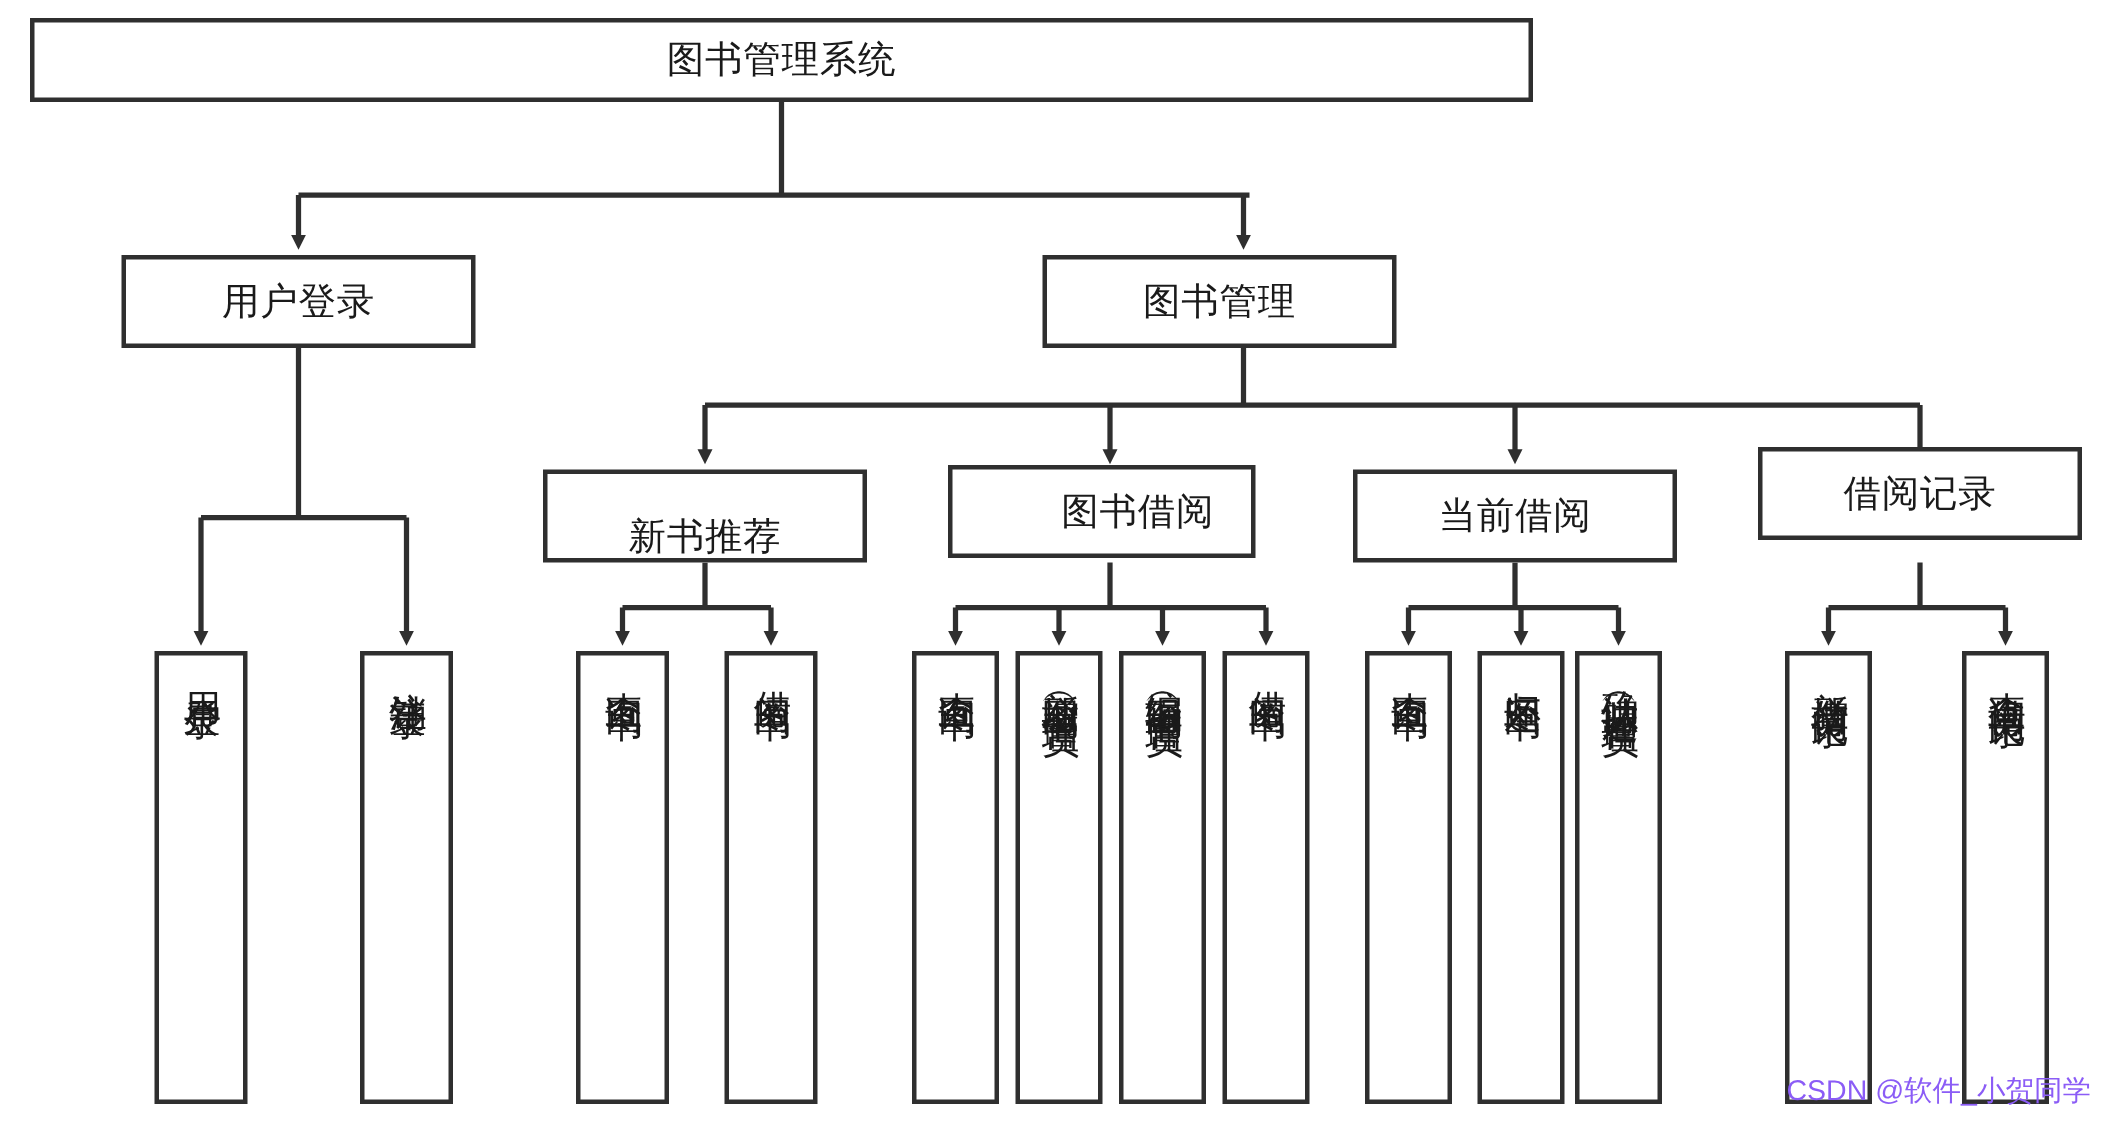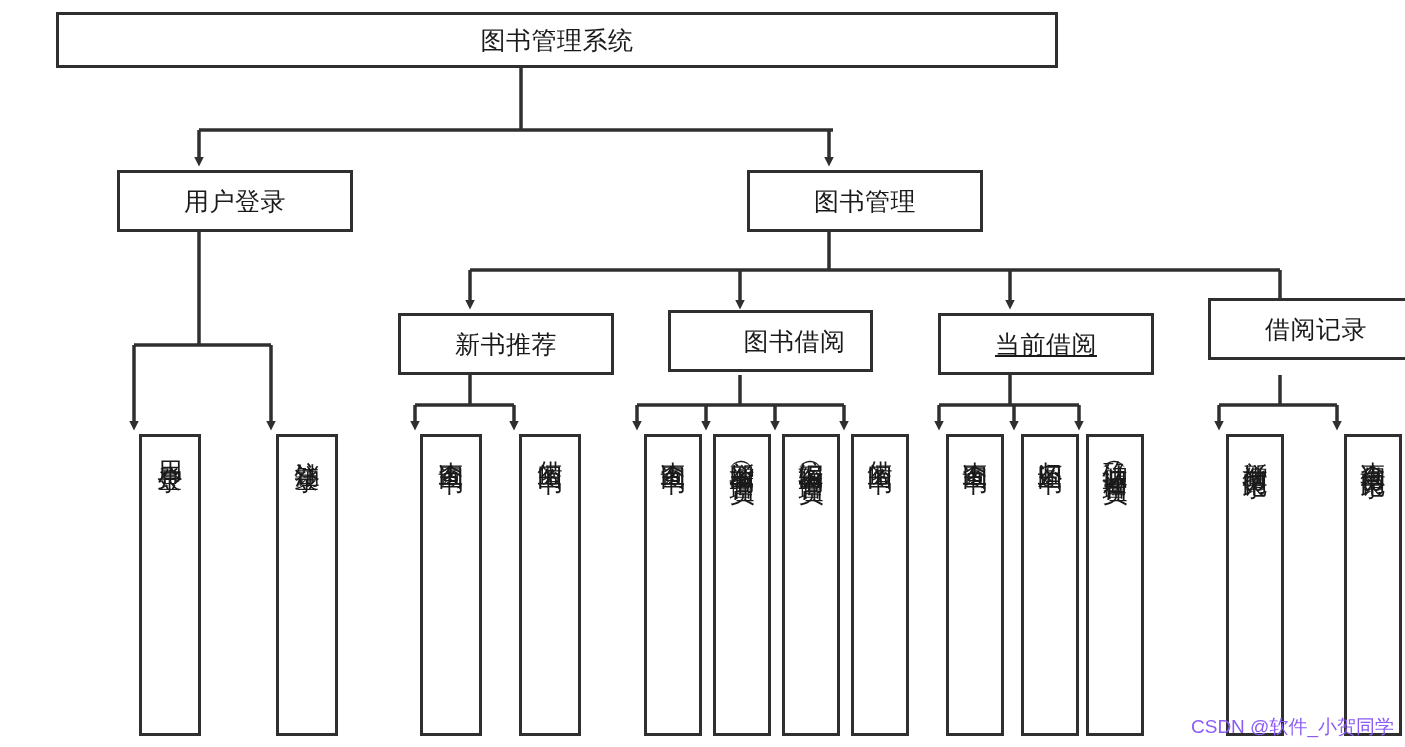--- a/index.html
+++ b/index.html
@@ -29,21 +29,20 @@
   .node {
     position: absolute;
     box-sizing: border-box;
     border: 3px solid #2f2f2f;
     background: #ffffff;
     display: flex;
     align-items: center;
     justify-content: center;
     color: #1a1a1a;
     z-index: 2;
-    margin-left: 36px;
   }
   .node .label {
     display: block;
     text-align: center;
     line-height: 1.12;
     white-space: nowrap;
   }
   
   .node.horiz .label {
     font-size: 25px;
@@ -129,31 +128,31 @@
     </g>
   </svg>
 
   <div class="node horiz" style="left:20px; top:12px; width:1002px; height:56px;">
     <span class="label">图书管理系统</span>
   </div>
 
   <div class="node horiz" style="left:81px; top:170px; width:236px; height:62px;">
     <span class="label">用户登录</span>
   </div>
-  <div class="node horiz" style="left:711px; top:170px; width:236px; height:62px;">
+  <div class="node horiz" style="left:695px; top:170px; width:236px; height:62px;">
     <span class="label">图书管理</span>
   </div>
 
-  <div class="node horiz" style="left:362px; top:313px; width:216px; height:62px;">
+  <div class="node horiz" style="left:362px; top:313px; width:216px; height:62px;align-items:flex-end;">
     <span class="label">新书推荐</span>
   </div>
   <div class="node horiz" style="left:632px; top:310px; width:205px; height:62px;padding-left:48px;">
     <span class="label">图书借阅</span>
   </div>
-  <div class="node horiz" style="left:902px; top:313px; width:216px; height:62px;text-decoration:underline;">
+  <div class="node horiz" style="left:902px; top:313px; width:216px; height:62px;">
     <span class="label">当前借阅</span>
   </div>
   <div class="node horiz" style="left:1172px; top:298px; width:216px; height:62px;">
     <span class="label">借阅记录</span>
   </div>
 
   <div class="node vert" style="left:103px; top:434px; width:62px; height:302px;">
     <span class="label">用户登录</span>
   </div>
   <div class="node vert" style="left:240px; top:434px; width:62px; height:302px;">

